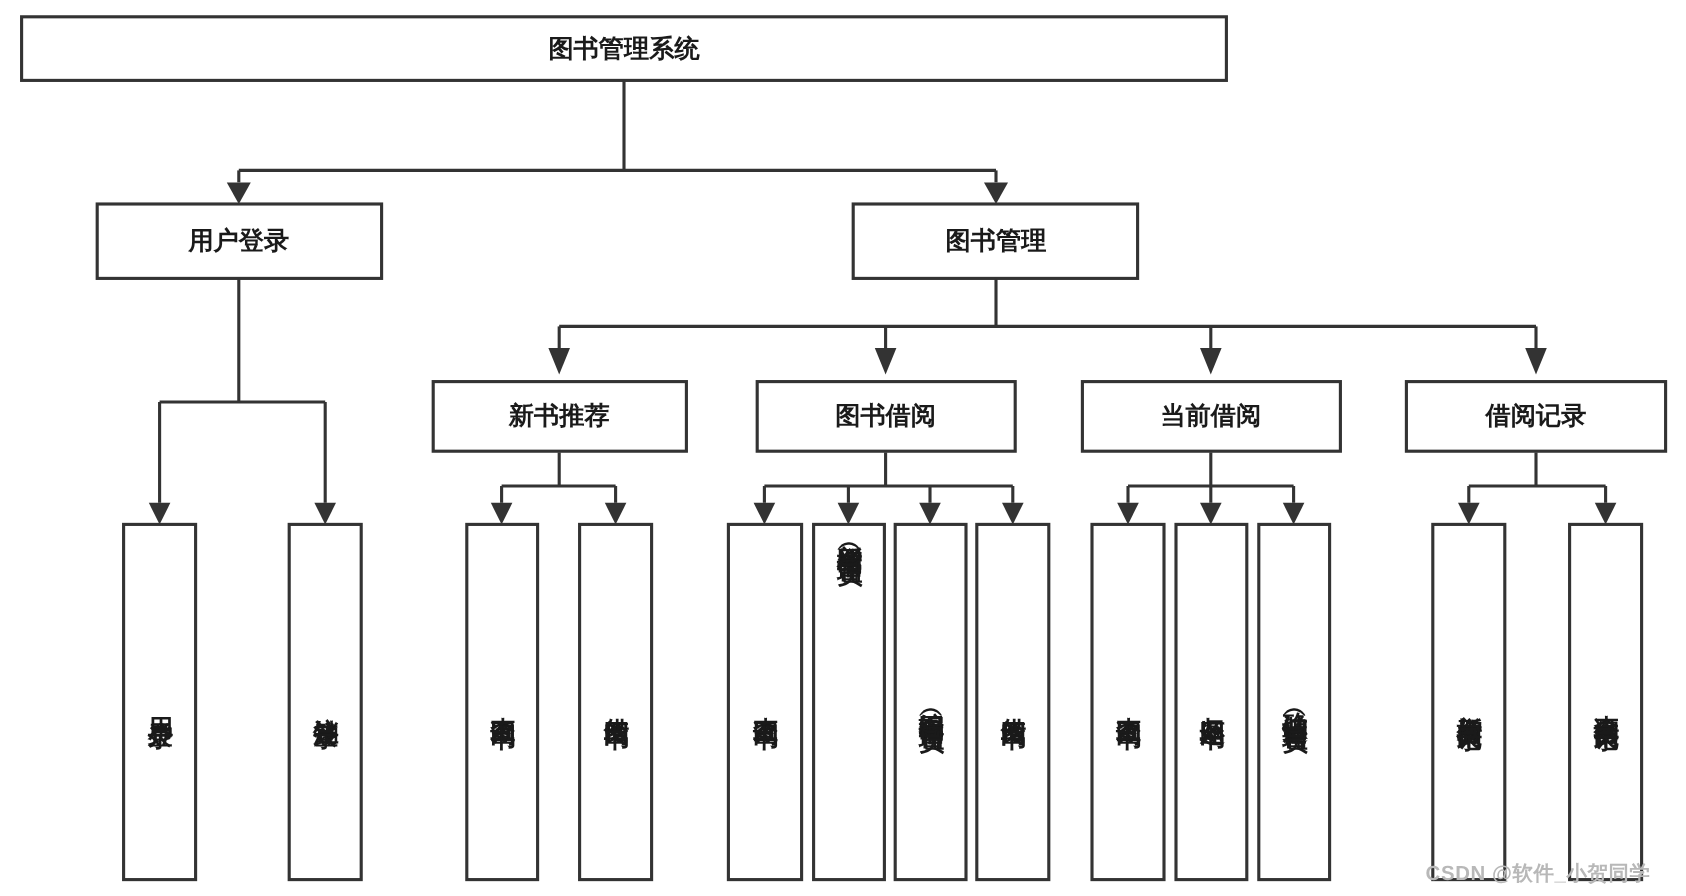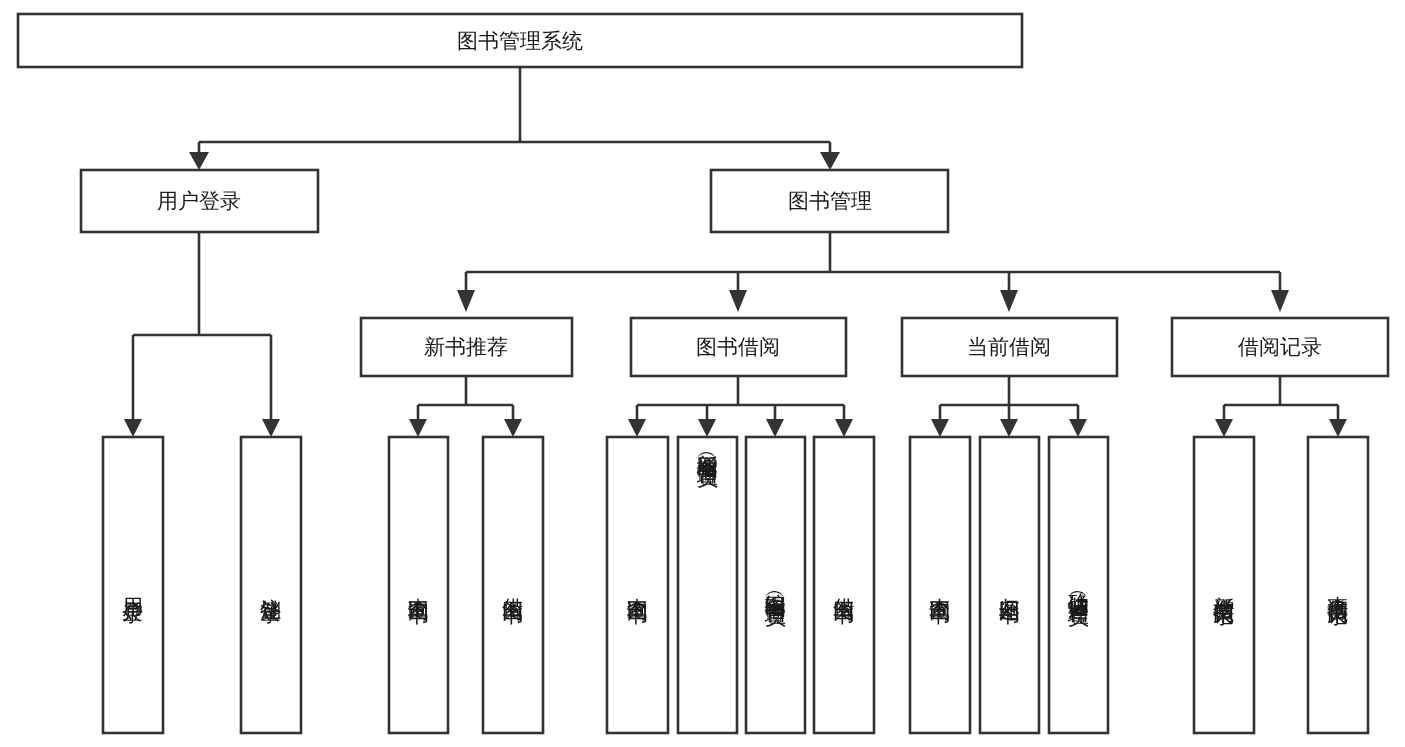--- a/index.html
+++ b/index.html
@@ -11,20 +11,21 @@
     width: 1405px;
     height: 747px;
     overflow: hidden;
     font-family: "Liberation Sans", "DejaVu Sans", sans-serif;
   }
   #diagram-root {
     position: relative;
     width: 1405px;
     height: 544px;
     background: #ffffff;
+    font-weight: bold;
   }
   svg#tree-svg {
     position: absolute;
     left: 0;
     top: 0;
     width: 1405px;
     height: 747px;
     display: block;
   }
   .node-box {
@@ -229,13 +230,14 @@
   <div class="vlabel" style="left: 746px; top: 437px; width: 59px; height: 296px; display: flex; align-items: center; justify-content: center;">编辑图书（管理员）</div>
   <div class="vlabel" style="left: 814px; top: 437px; width: 60px; height: 296px; display: flex; align-items: center; justify-content: center;">借阅图书</div>
 
   <div class="vlabel" style="left: 910px; top: 437px; width: 60px; height: 296px; display: flex; align-items: center; justify-content: center;">查询图书</div>
   <div class="vlabel" style="left: 980px; top: 437px; width: 59px; height: 296px; display: flex; align-items: center; justify-content: center;">归还图书</div>
   <div class="vlabel" style="left: 1049px; top: 437px; width: 59px; height: 296px; display: flex; align-items: center; justify-content: center;">确认归还（管理员）</div>
 
   <div class="vlabel" style="left: 1194px; top: 437px; width: 60px; height: 296px; display: flex; align-items: center; justify-content: center;">新增借阅记录</div>
   <div class="vlabel" style="left: 1308px; top: 437px; width: 60px; height: 296px; display: flex; align-items: center; justify-content: center;">查询借阅记录</div>
 
+  <div class="watermark">CSDN @软件_小贺同学</div>
 </div>
 
 </body></html>

